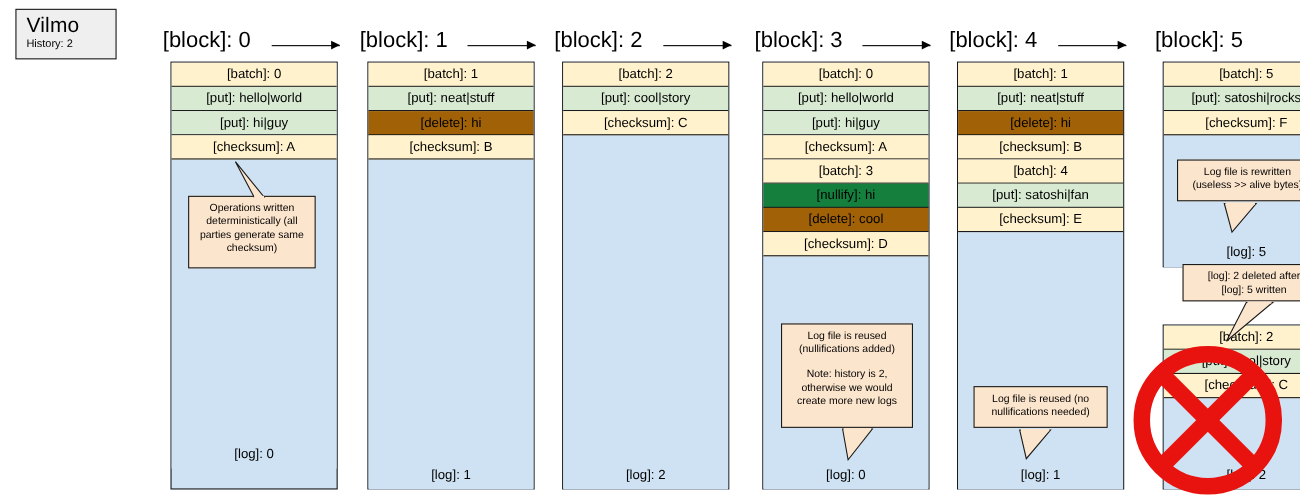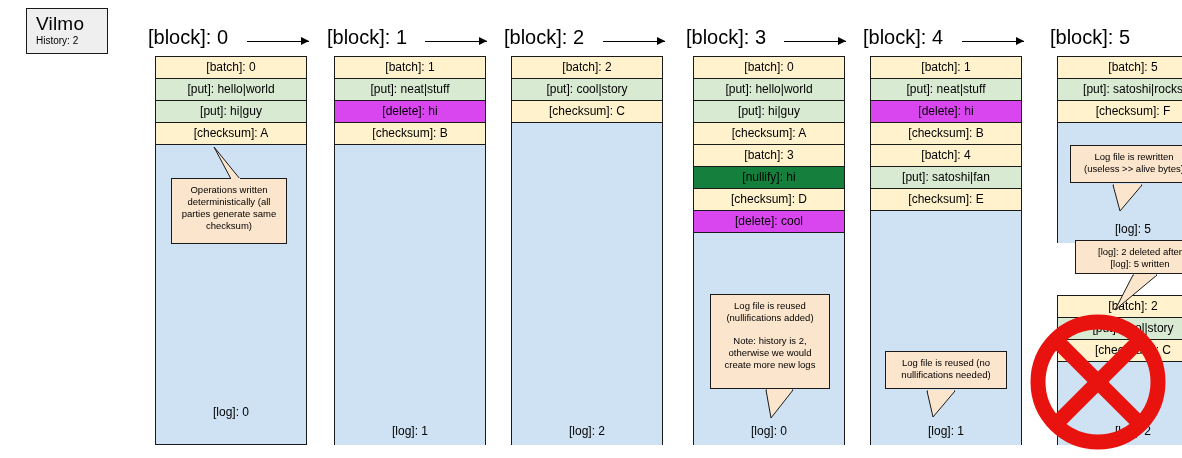--- a/index.html
+++ b/index.html
@@ -12,22 +12,22 @@
     height: 458px;
     position: relative;
     font-family: "Liberation Sans", sans-serif;
     color: #000000;
     overflow: hidden;
   }
 
   
   #vilmo-box {
     position: absolute;
-    left: 26px; top: 8px;
-    width: 82px; height: 46px;
+    left: 14px; top: 8px;
+    width: 92px; height: 46px;
     background: #efefef;
     border: 1px solid #1a1a1a;
     box-sizing: border-box;
     padding: 4px 0 0 9px;
   }
   #vilmo-title { font-size: 19px; line-height: 21px; letter-spacing: .2px; }
   #vilmo-sub { font-size: 10px; line-height: 13px; }
 
   
   .block-header {
@@ -80,21 +80,21 @@
     height: 22px;
     line-height: 21px;
     font-size: 12px;
     text-align: center;
     white-space: nowrap;
     overflow: hidden;
   }
   .row:last-child { border-bottom: 1px solid #1a1a1a; }
   .row.batch    { background: #fff2cc; }
   .row.put      { background: #d9ead3; }
-  .row.delete   { background: #d946ef; }
+  .row.delete   { background: #a16207; }
   .row.nullify  { background: #15803d; }
   .row.checksum { background: #fff2cc; }
 
   .logarea {
     position: relative;
     background: #cfe2f3;
   }
   .log-label {
     position: absolute;
     left: 0; right: 0;
@@ -216,22 +216,22 @@
 
 <div class="column" style="left:650px;">
   <div class="panel" style="height:389px;">
     <div class="rows">
       <div class="row batch">[batch]: 0</div>
       <div class="row put">[put]: hello|world</div>
       <div class="row put">[put]: hi|guy</div>
       <div class="row checksum">[checksum]: A</div>
       <div class="row batch">[batch]: 3</div>
       <div class="row nullify">[nullify]: hi</div>
+      <div class="row delete">[delete]: cool</div>
       <div class="row checksum">[checksum]: D</div>
-      <div class="row delete">[delete]: cool</div>
     </div>
     <div class="logarea" style="height:212px;">
       <div class="callout" style="left:16px; top:61px; width:120px; height:95px;">
         <svg width="160" height="150" style="left:-17px; top:-62px;">
           <polygon points="72,157 77,185 99,157" fill="#fce5cd" stroke="#1a1a1a" stroke-width="1"></polygon>
           <line x1="73" y1="157" x2="98" y2="157" stroke="#fce5cd" stroke-width="2"></line>
         </svg>
         <div style="position:relative; z-index:2;">
           <div>Log file is reused</div>
           <div>(nullifications added)</div>

